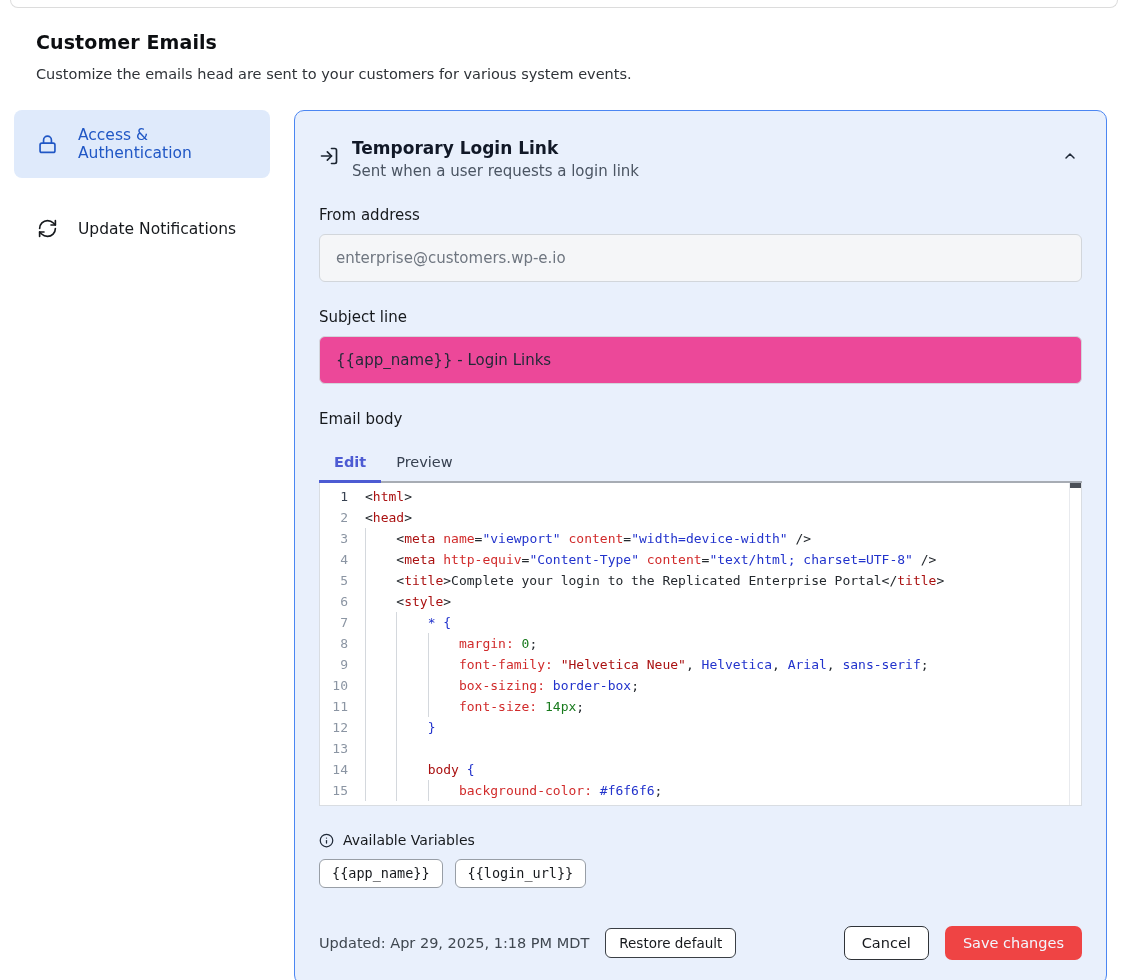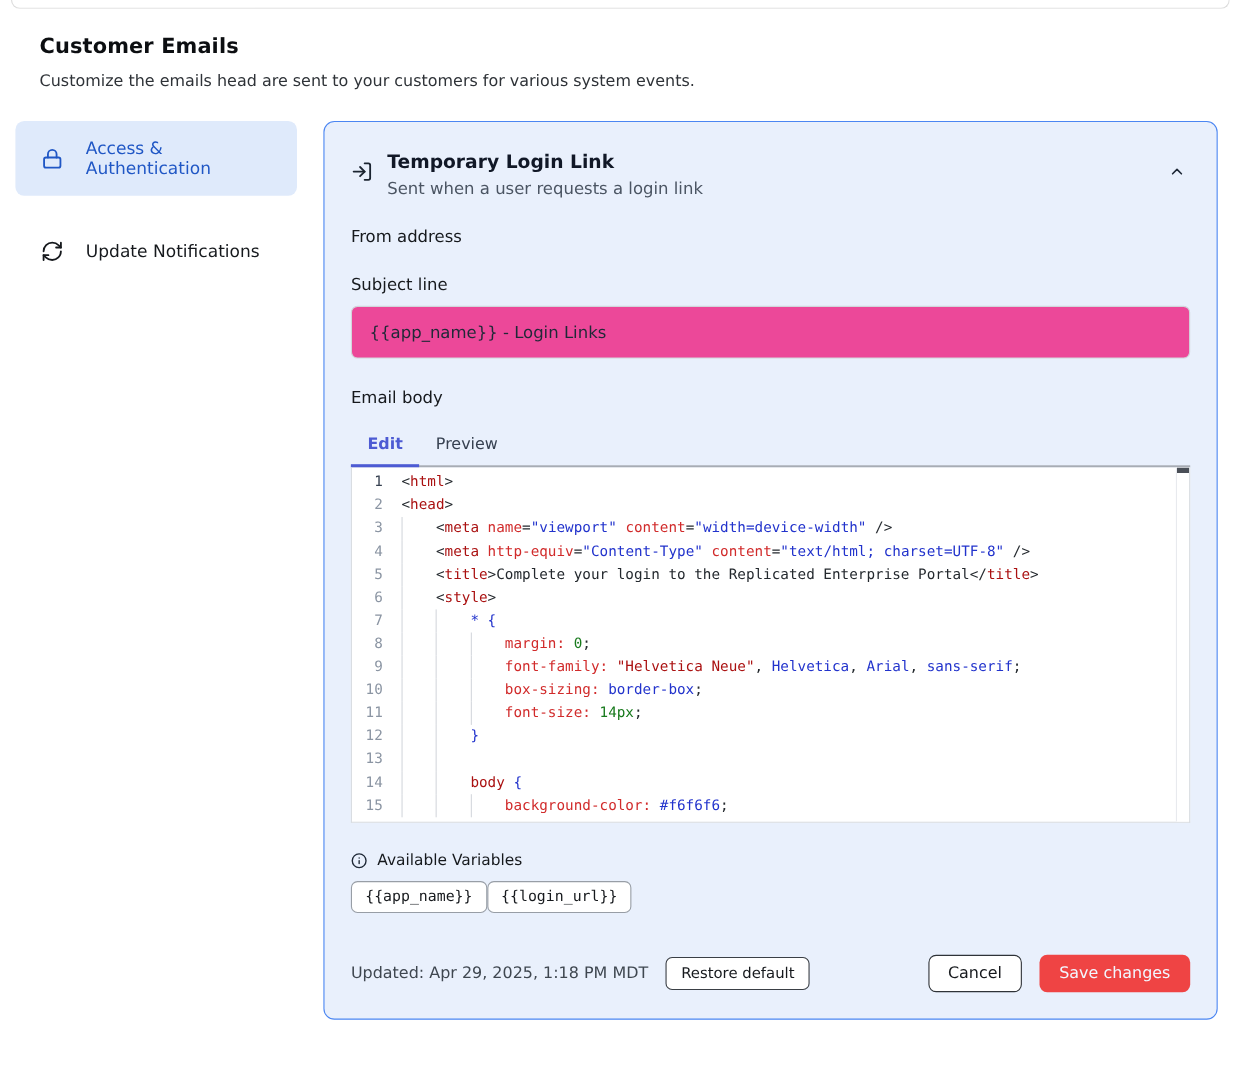--- a/index.html
+++ b/index.html
@@ -58,21 +58,21 @@
   .code-line.active { background:#f8f9fb; box-shadow:inset 0 0 0 1px #e6e9ed; }
   .guide { position:absolute; top:0; bottom:0; width:1px; background:#d4d8dd; }
   .scrollbar { position:absolute; top:0; right:0; bottom:0; width:12px; background:#fff;
                border-left:1px solid #e8eaee; cursor:pointer; }
   .thumb { position:absolute; top:0; left:0; right:0; height:5px; background:#4a4f57; }
 
   
   .variables-row { display:flex; align-items:center; gap:9px; margin-top:26px;
                    font-size:14px; color:#16191d; }
   .variables-row .icn { color:#1f2937; display:flex; }
-  .chips { display:flex; margin-top:11px; }
+  .chips { display:flex; gap:12px; margin-top:11px; }
   .chip { background:#fff; border:1px solid #989ea6; border-radius:6px; padding:5px 12px 6px;
           font-family:"DejaVu Sans Mono", monospace; font-size:13.5px; color:#16191d; cursor:pointer; }
 
   
   .panel-footer { display:flex; align-items:center; gap:16px; margin-top:38px; }
   .updated { font-size:14.5px; color:#3f4750; white-space:nowrap; }
   .btn { font-family:inherit; cursor:pointer; }
   .btn-restore { background:#fff; border:1.5px solid #3a3f45; border-radius:6px;
                  padding:6px 13px; font-size:13.5px; color:#16191d; }
   .spacer { flex:1; }
@@ -131,20 +131,21 @@
       <button class="collapse-btn">
         <span>
           <svg width="16" height="16" viewBox="0 0 24 24" fill="none" stroke="currentColor" stroke-width="2.2" stroke-linecap="round" stroke-linejoin="round">
             <polyline points="6 15 12 9 18 15"></polyline>
           </svg>
         </span>
       </button>
     </div>
 
     <div class="field-label">From address</div>
+    <input class="text-input is-disabled" type="text" value="enterprise@customers.wp-e.io" style="">
 
     <div class="field-label">Subject line</div>
     <input class="text-input" type="text" value="{{app_name}} - Login Links" style="">
 
     <div class="field-label">Email body</div>
 
     <div class="tabs">
       <div class="tab active">Edit</div>
       <div class="tab">Preview</div>
     </div>

